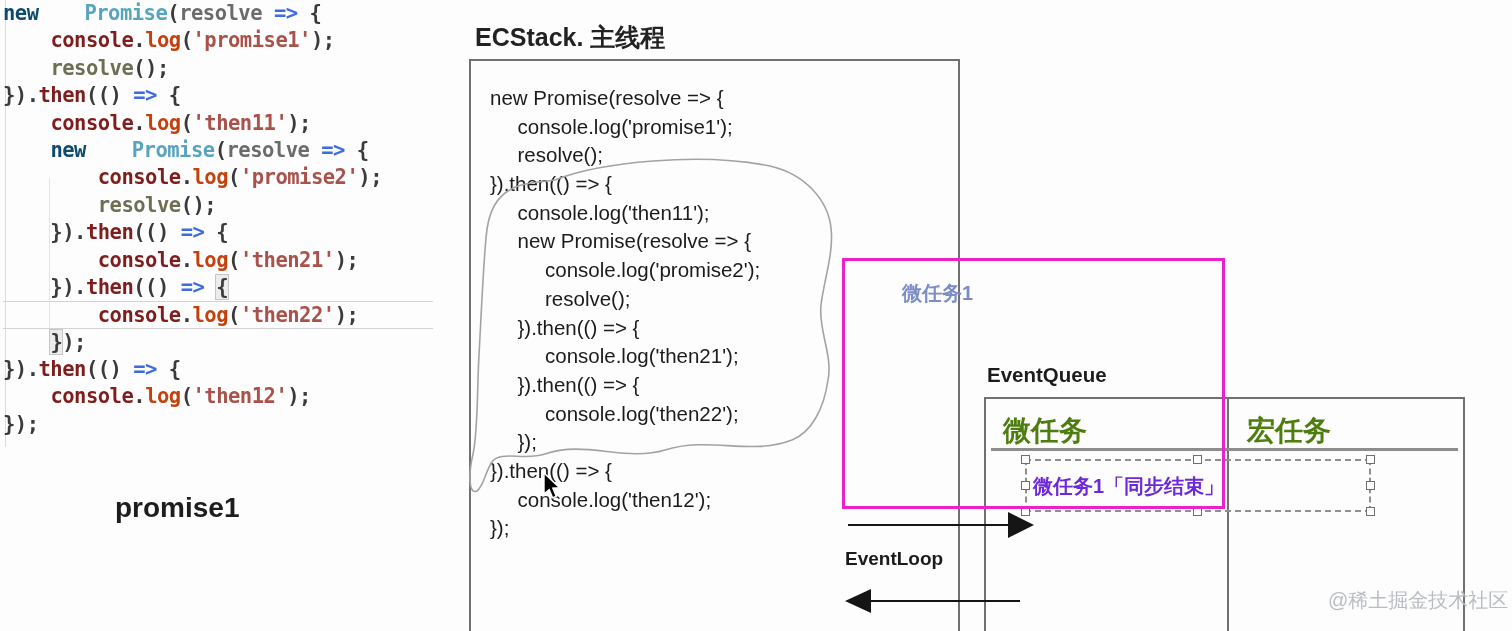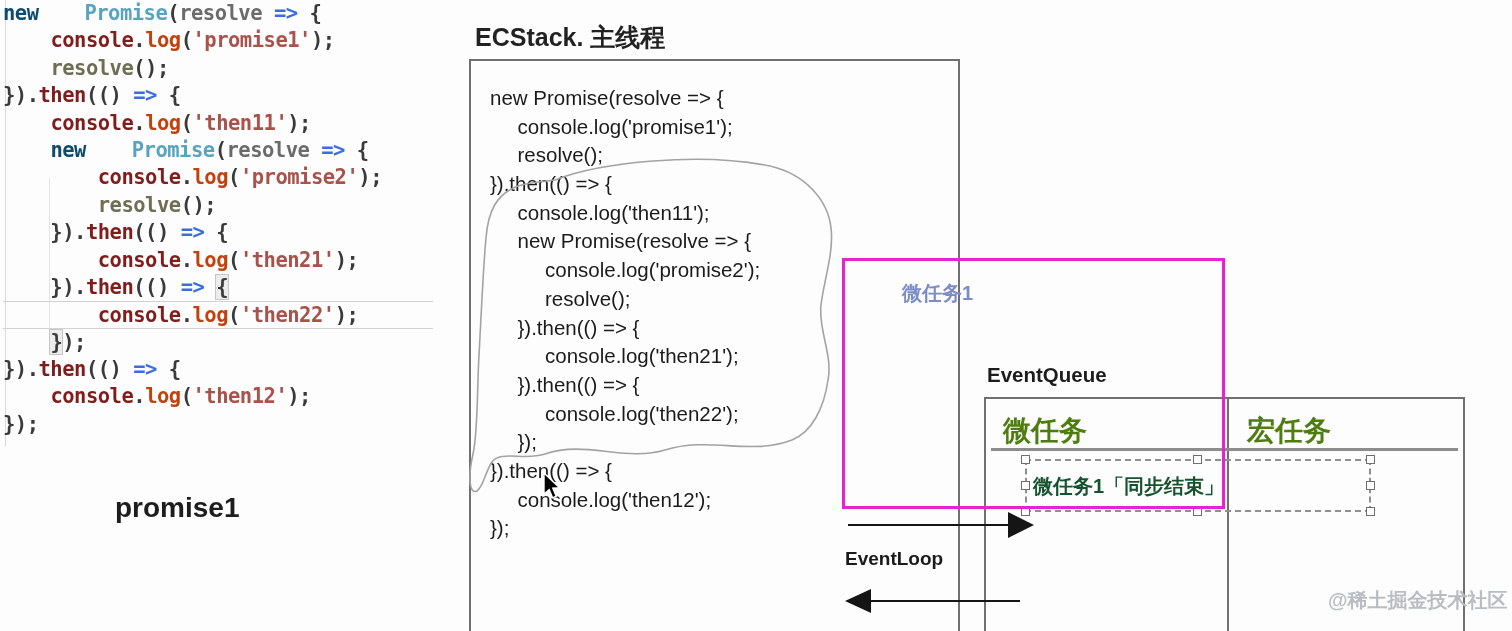--- a/index.html
+++ b/index.html
@@ -49,33 +49,33 @@
   #queue-col-divider{position:absolute;left:241px;top:0;bottom:0;width:2px;background:#707070;}
   #queue-header-underline{position:absolute;left:5px;top:49px;width:467px;height:2.5px;background:#8d8d8d;}
   .q-header{position:absolute;top:13px;font-size:28px;font-weight:bold;color:#4d7c0f;}
   #micro-header{left:17px;}
   #macro-header{left:261px;}
 
   
   #task-selection{position:absolute;left:1025px;top:459px;width:346px;height:53px;
                   border:2px dashed #8f8f8f;box-sizing:border-box;z-index:4;}
   #task-selection .sel-text{position:absolute;left:6px;top:12px;font-size:20px;font-weight:600;
-                  color:#14532d;white-space:nowrap;}
+                  color:#6d28d9;white-space:nowrap;}
   .handle{position:absolute;width:7px;height:7px;background:#fff;border:1.5px solid #6f6f6f;box-sizing:content-box;}
   .h-tl{left:-6px;top:-6px;} .h-tm{left:166px;top:-6px;} .h-tr{right:-6px;top:-6px;}
   .h-ml{left:-6px;top:20px;} .h-mr{right:-6px;top:20px;}
   .h-bl{left:-6px;bottom:-6px;} .h-bm{left:166px;bottom:-6px;} .h-br{right:-6px;bottom:-6px;}
 
   
   #arrow-right{position:absolute;left:846px;top:506px;z-index:6;}
   #eventloop-label{position:absolute;left:845px;top:548px;font-size:19px;font-weight:600;color:#1b1b1b;z-index:6;}
   #arrow-left{position:absolute;left:842px;top:586px;z-index:6;}
 
   
-  #watermark{position:absolute;left:1328px;top:587px;font-size:20px;font-weight:700;color:#b9bdc2;z-index:10;}
+  #watermark{position:absolute;left:1328px;top:587px;font-size:20px;font-weight:400;color:#b9bdc2;z-index:10;}
 </style>
 </head>
 <body>
 
 <div id="screen">
 
   <div>
     <div id="ed-guide-outer" class="ed-guide"></div>
     <div id="ed-guide-inner" class="ed-guide"></div>
     <div id="editor-code">

